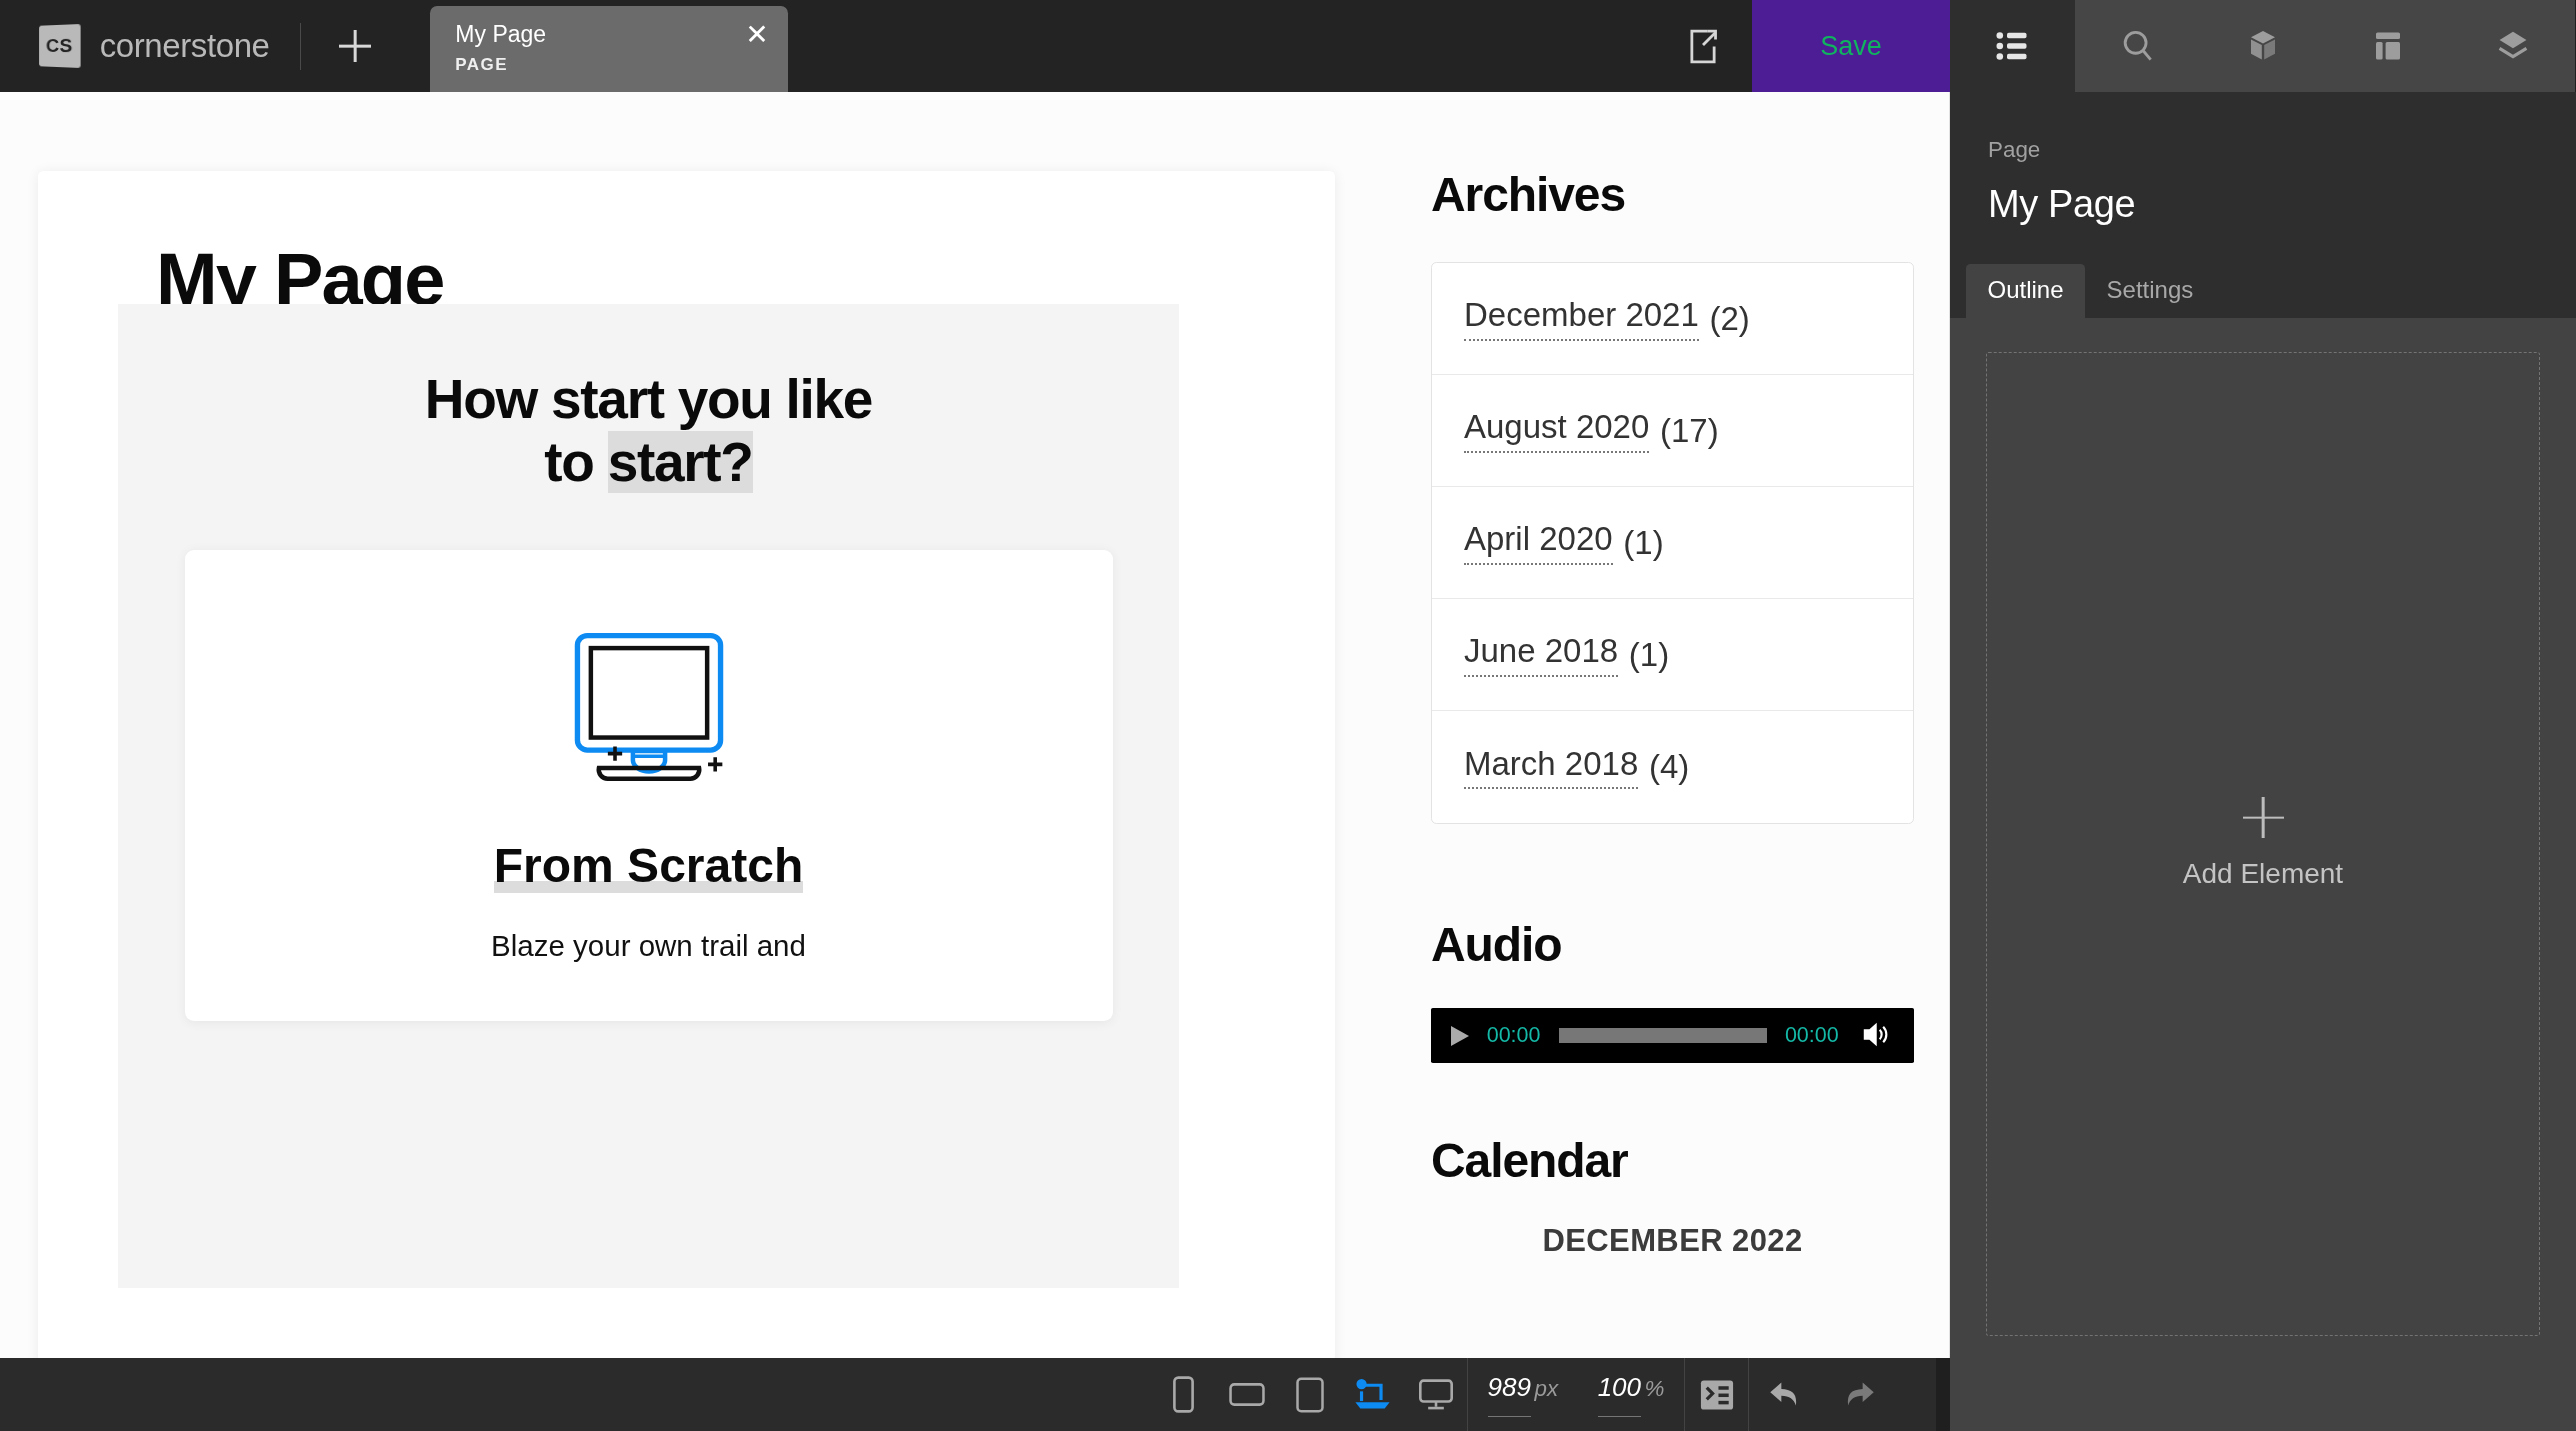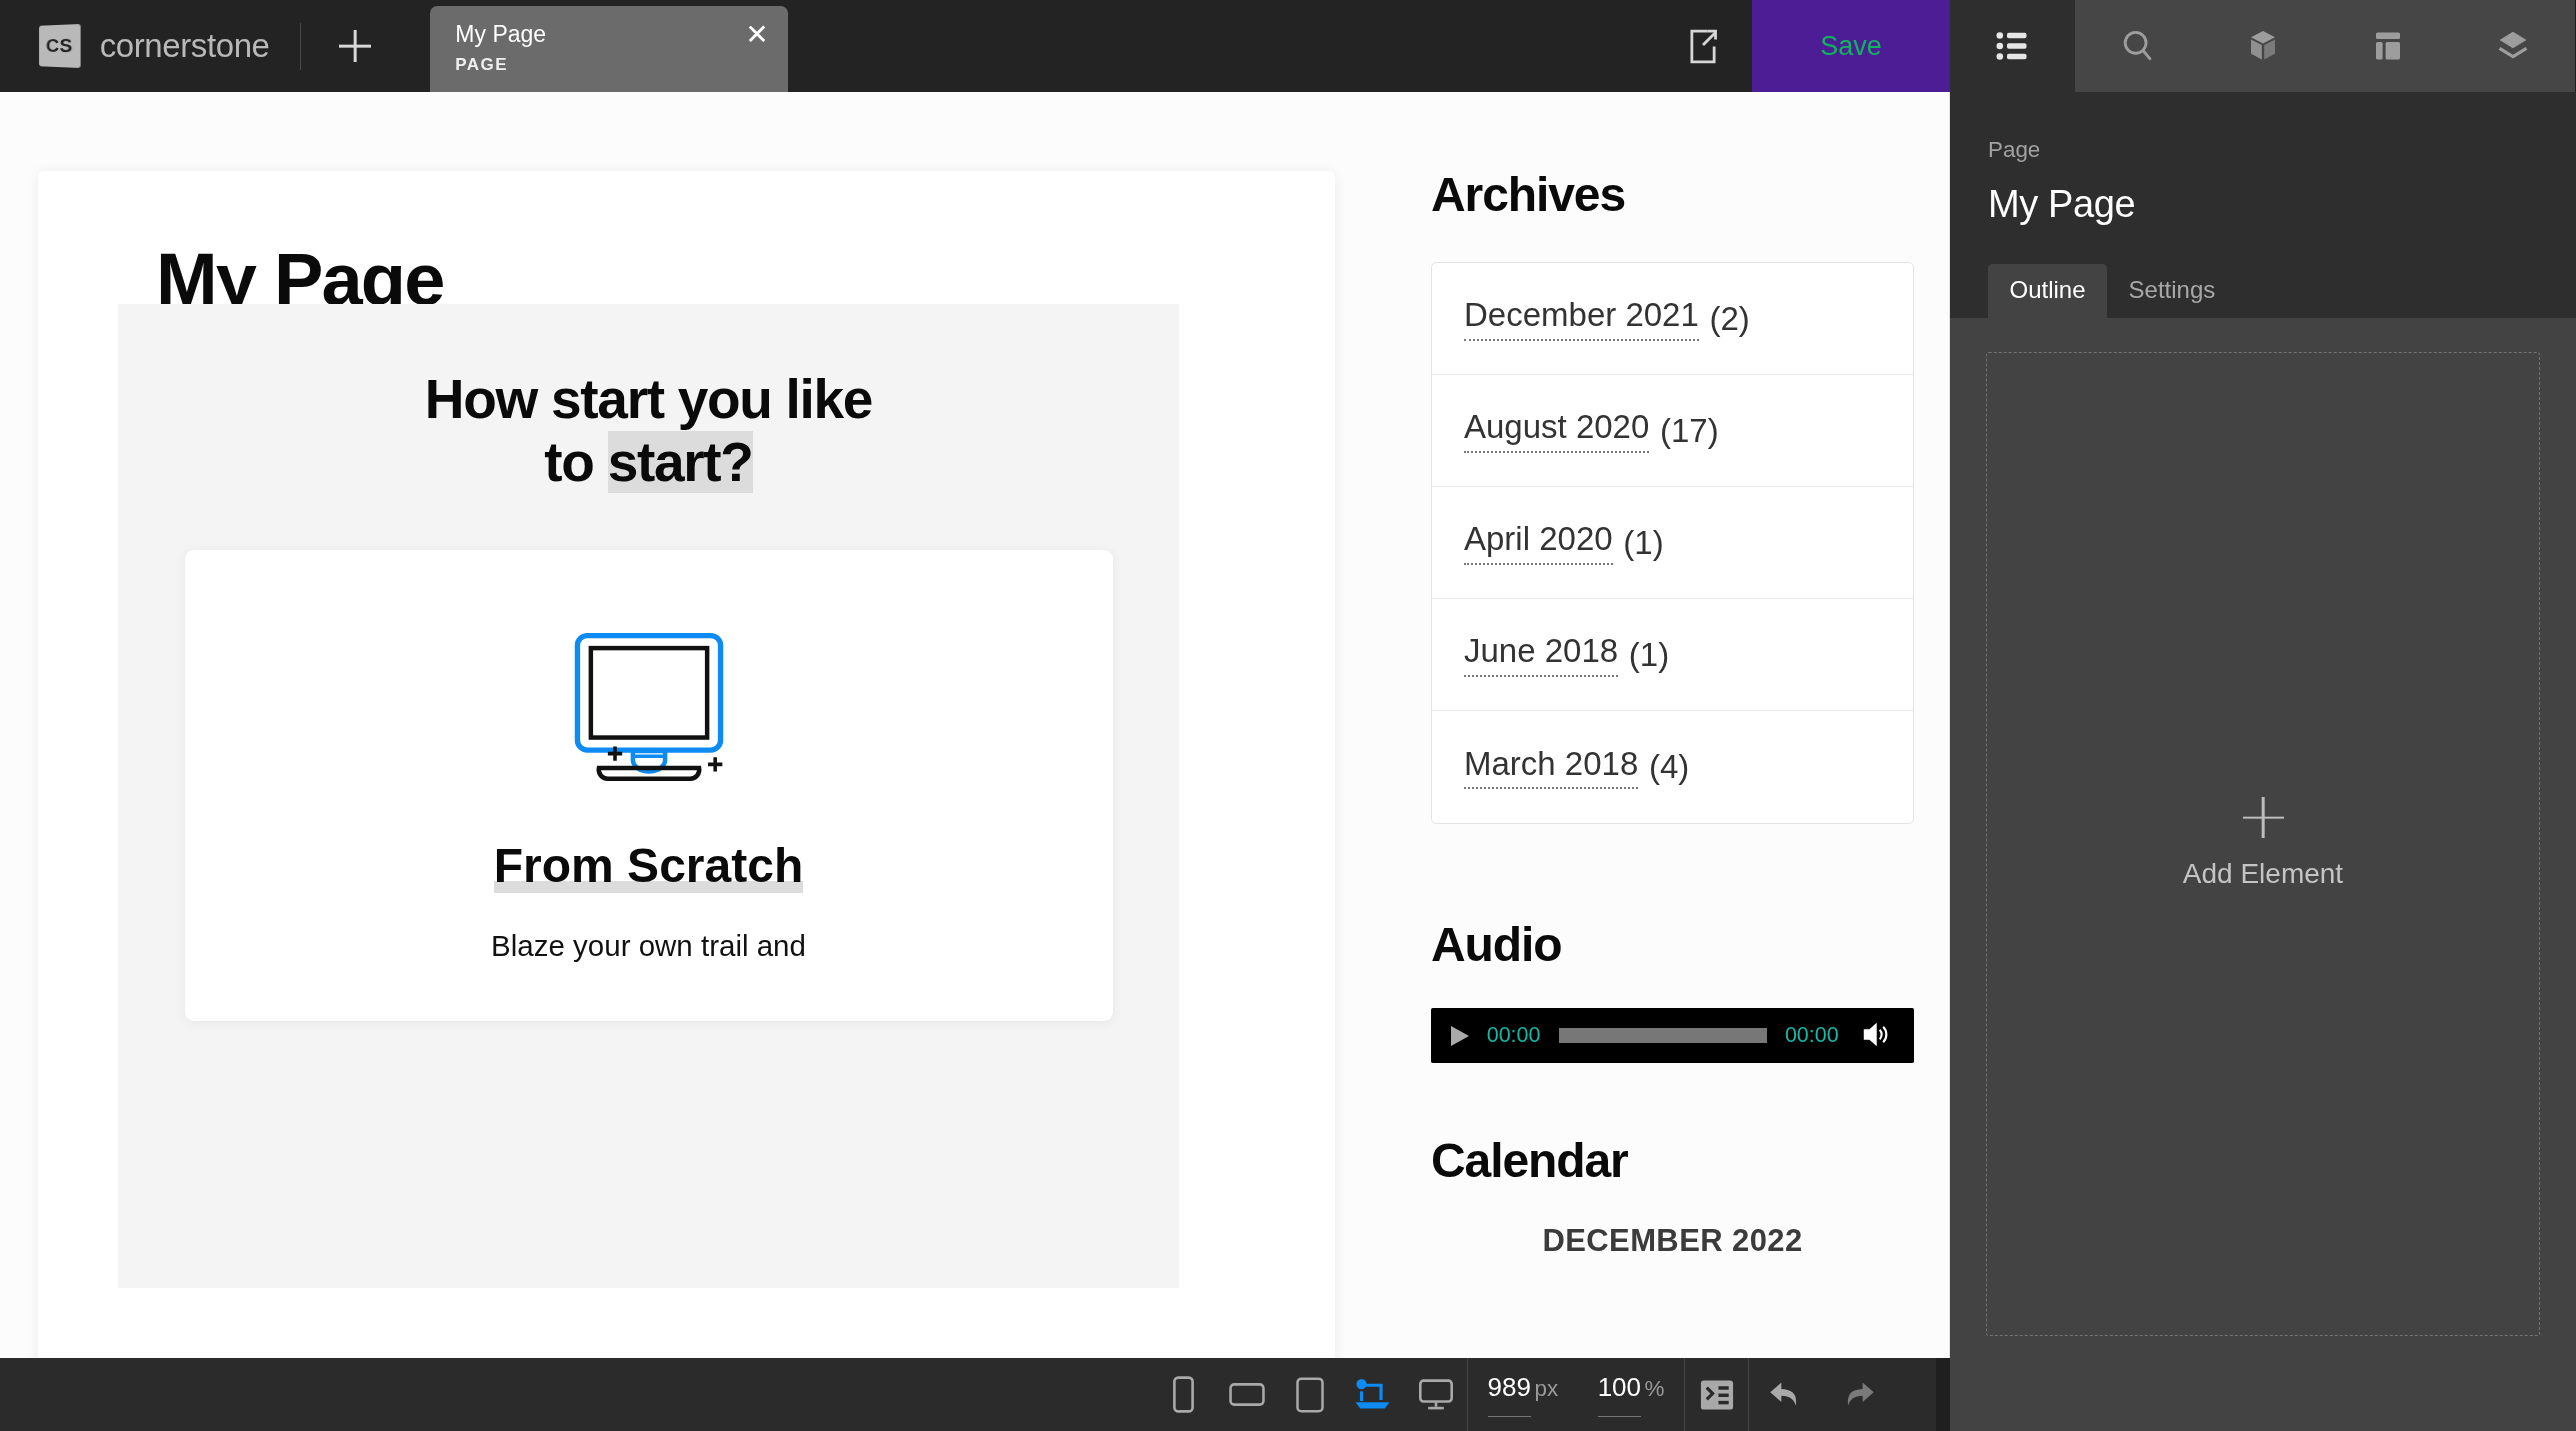--- a/index.html
+++ b/index.html
@@ -184,21 +184,21 @@
   .cal-month {
     text-align: center; margin-top: 38px;
     font-size: 31px; font-weight: bold; color: #3b3b3b; letter-spacing: 0.4px;
   }
 
   
   .bottombar {
     position: absolute; left: 0; top: 1358px;
     width: 1936px; height: 73px;
     background: #2b2b2b;
-    display: flex; align-items: center;
+    display: flex; align-items: center; font-style: italic;
   }
   .bb-spacer { flex: 1; }
   .bb-group { display: flex; align-items: center; height: 73px; }
   .bb-sep { width: 0.9px; height: 73px; background: #434343; }
   .bb-icon {
     width: 63px; height: 73px;
     display: flex; align-items: center; justify-content: center; cursor: pointer;
   }
   .bb-field {
     display: flex; align-items: baseline; gap: 3.6px;
@@ -217,21 +217,21 @@
     background: #2e2e2e;
   }
   .panel-crumb {
     color: #a1a1a1; font-size: 22.4px;
     padding: 45px 0 0 38px;
   }
   .panel-title {
     color: #fff; font-size: 38px; font-weight: 400;
     padding: 19.7px 0 0 38px; letter-spacing: -0.4px;
   }
-  .panel-tabs { display: flex; padding-left: 38px; margin-top: 38px; }
+  .panel-tabs { display: flex; padding-left: 16px; margin-top: 38px; }
   .p-tab {
     font-size: 24px; color: #a8a8a8;
     padding: 12.5px 21.5px 13.4px; cursor: pointer;
     border-radius: 4.5px 4.5px 0 0;
   }
   .p-tab.active { background: #434343; color: #fff; }
 
   .panel-body {
     background: #434343; height: 1145px;
     padding: 34px 36px 0;

